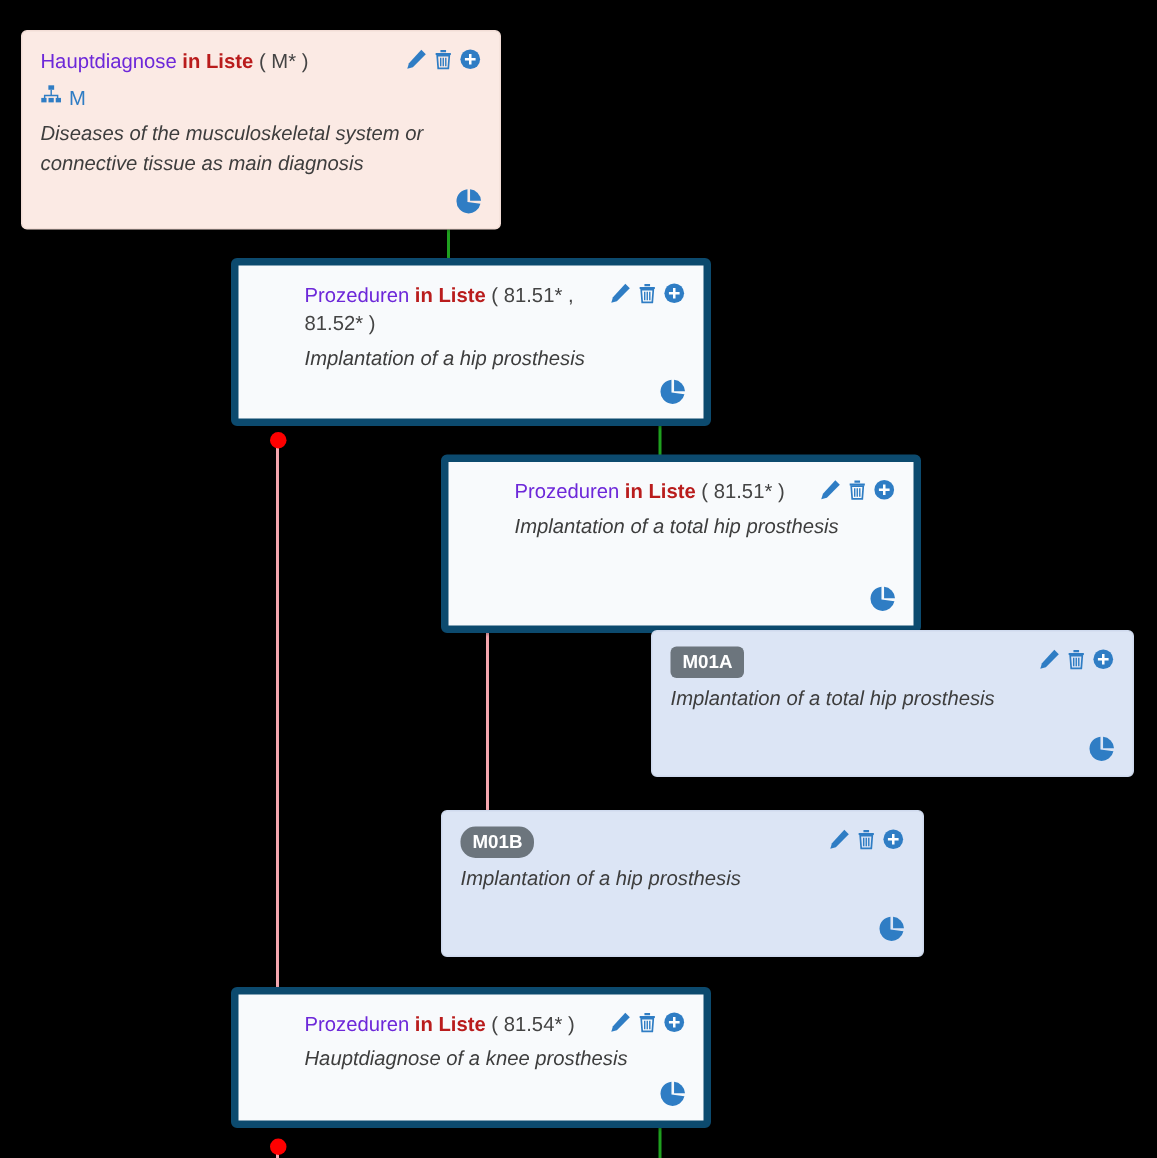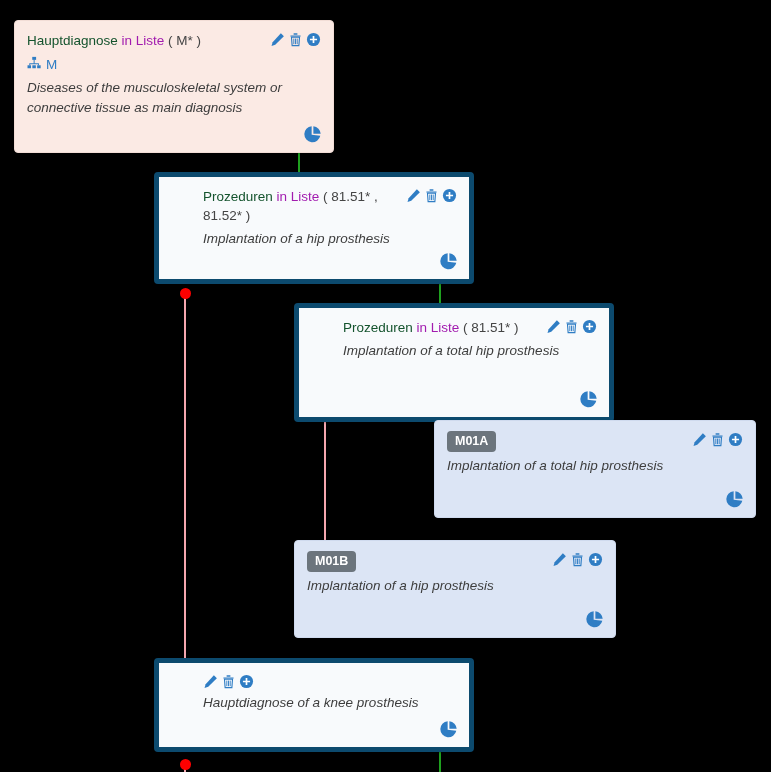--- a/index.html
+++ b/index.html
@@ -69,22 +69,22 @@
     justify-content: space-between;
     gap: 6px;
   }
   .title-line {
     font-size: 13.5px;
     line-height: 19px;
     color: #3d3d3d;
     flex: 1 1 auto;
     padding-right: 4px;
   }
-  .t-green { color: #14532d; }
-  .t-red   { color: #a21caf; }
+  .t-green { color: #6d28d9; }
+  .t-red   { color: #b91c1c; font-weight: bold; }
   .t-gray  { color: #444444; }
 
   .badge {
     display: inline-block;
     background: #6c757d;
     color: #ffffff;
     font-size: 12.5px;
     font-weight: bold;
     border-radius: 4px;
     padding: 3px 8px 4px 8px;
@@ -266,21 +266,21 @@
         </div>
       </div>
       <div class="desc">Implantation of a total hip prosthesis</div>
       <div class="pie-wrap"><span><svg width="19" height="19" viewBox="0 0 20 20">
             <path d="M9.1 1.2 A8.5 8.5 0 1 0 18.2 11.4 L9.1 10.2 Z" fill="#2f7dc4"></path>
             <path d="M10.9 1.3 A8.4 8.4 0 0 1 18.6 9.3 L10.9 9.3 Z" fill="#2f7dc4"></path>
           </svg></span></div>
     </div>
     <div class="node blue" style="left: 294px; top: 540px; width: 322px; height: 98px;">
       <div class="node-head">
-        <span class="badge" style="background: rgb(108, 117, 125);">M01B</span>
+        <span class="badge" style="background: rgb(108, 117, 125); border-radius: 10px;">M01B</span>
         <div class="actions">
           <span>
             <svg width="15" height="15" viewBox="0 0 16 16">
               <path d="M11.6 1.2 L14.8 4.4 L5.6 13.6 L1.6 14.8 L2.8 10.8 Z" fill="#2f7dc4"></path>
             </svg>
           </span>
           <span>
             <svg width="15" height="15" viewBox="0 0 16 16">
               <path d="M2.6 3.6 h10.8 v1.3 h-10.8 z M6 1.4 h4 v1.6 h-4 z" fill="#2f7dc4"></path>
               <path d="M3.7 5.4 h8.6 l-0.7 9.1 h-7.2 z" fill="none" stroke="#2f7dc4" stroke-width="1.2"></path>
@@ -296,20 +296,21 @@
         </div>
       </div>
       <div class="desc">Implantation of a hip prosthesis</div>
       <div class="pie-wrap"><span><svg width="19" height="19" viewBox="0 0 20 20">
             <path d="M9.1 1.2 A8.5 8.5 0 1 0 18.2 11.4 L9.1 10.2 Z" fill="#2f7dc4"></path>
             <path d="M10.9 1.3 A8.4 8.4 0 0 1 18.6 9.3 L10.9 9.3 Z" fill="#2f7dc4"></path>
           </svg></span></div>
     </div>
     <div class="node white" style="left: 154px; top: 658px; width: 320px; height: 94px;">
       <div class="node-head">
+        <div class="title-line"><span class="t-green">Prozeduren</span><span class="t-red"> in Liste</span><span class="t-gray"> ( 81.54* )</span></div>
         <div class="actions">
           <span>
             <svg width="15" height="15" viewBox="0 0 16 16">
               <path d="M11.6 1.2 L14.8 4.4 L5.6 13.6 L1.6 14.8 L2.8 10.8 Z" fill="#2f7dc4"></path>
             </svg>
           </span>
           <span>
             <svg width="15" height="15" viewBox="0 0 16 16">
               <path d="M2.6 3.6 h10.8 v1.3 h-10.8 z M6 1.4 h4 v1.6 h-4 z" fill="#2f7dc4"></path>
               <path d="M3.7 5.4 h8.6 l-0.7 9.1 h-7.2 z" fill="none" stroke="#2f7dc4" stroke-width="1.2"></path>

